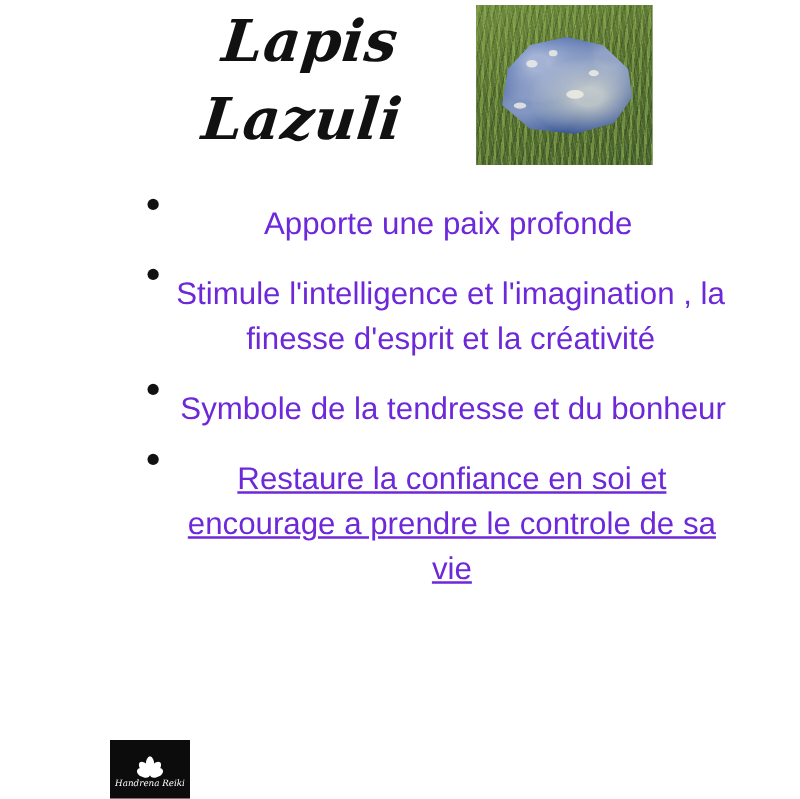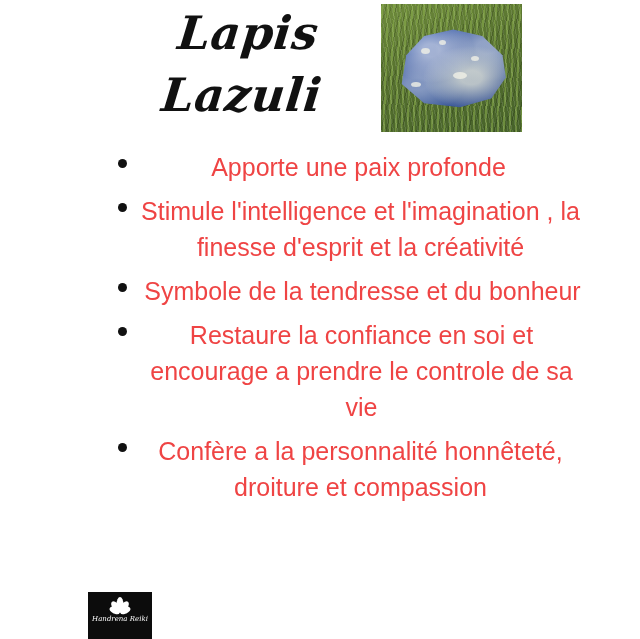--- a/index.html
+++ b/index.html
@@ -109,42 +109,43 @@
     border-radius: 50%;
     background: #111111;
     margin-left: 100px;
     margin-top: 14px;
   }
   .item-text {
     flex: 1 1 auto;
     text-align: center;
     font-size: 25px;
     line-height: 36px;
-    color: #ef4444;
+    color: #6d28d9;
     font-family: "Liberation Sans", sans-serif;
     padding: 0 8px 0 4px;
-    margin-top: 4px;
+    margin-top: 16px;
   }
   .item-1 .item-text { padding-right: 36px; }
   .item-2 .item-text { padding-right: 28px; }
   .item-3 .item-text { padding-right: 32px; }
-  .item-4 .item-text { padding-right: 30px; }
+  .item-4 .item-text { padding-right: 30px; text-decoration: underline; }
   .item-5 .item-text { padding-right: 32px; }
 
   
   .logo {
     position: absolute;
     left: 88px;
     top: 592px;
     width: 64px;
     height: 47px;
     background: #0c0c0c;
     display: flex;
     flex-direction: column;
     align-items: center;
+    justify-content: center;
     overflow: hidden;
   }
   .logo .lotus {
     width: 26px;
     height: 22px;
     position: relative;
     margin-bottom: 1px;
   }
   .logo .lotus span {
     position: absolute;
@@ -207,24 +208,20 @@
     <div class="item item-2">
       <span class="bullet"></span>
       <span class="item-text">Symbole de la tendresse et du bonheur</span>
     </div>
 
     <div class="item item-4">
       <span class="bullet"></span>
       <span class="item-text">Restaure la confiance en soi et encourage a prendre le controle de sa vie</span>
     </div>
 
-    <div class="item item-5">
-      <span class="bullet"></span>
-      <span class="item-text">Confère a la personnalité honnêteté, droiture et compassion</span>
-    </div>
 
   </div>
 
   <div class="logo">
     <div class="lotus">
       <span></span>
         <span></span>
         <span></span>
         <span></span>
         <span></span>

